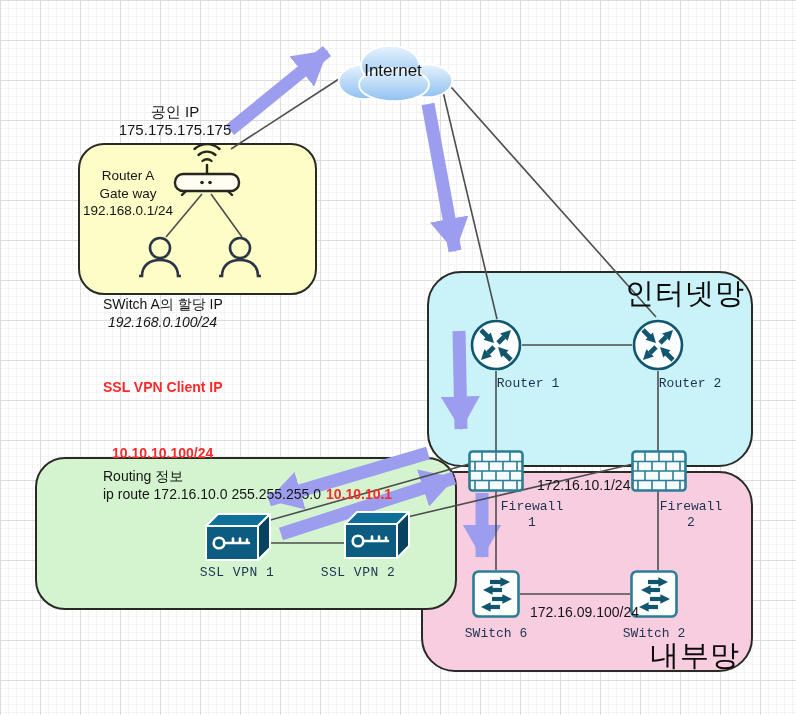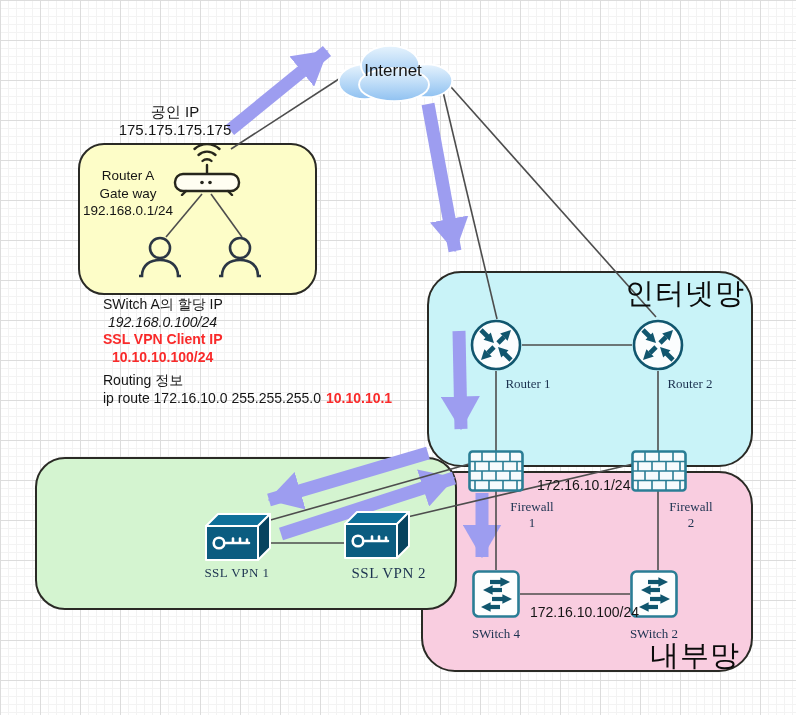--- a/index.html
+++ b/index.html
@@ -17,22 +17,22 @@
   .zone{position:absolute;border:2px solid #2a2a25;box-sizing:border-box;}
   .z-yellow{left:78px;top:143px;width:239px;height:152px;border-radius:26px;background:#fdfdc8;z-index:1;}
   .z-cyan{left:427px;top:271px;width:326px;height:196px;border-radius:34px;background:#c9f3f8;z-index:1;}
   .z-pink{left:421px;top:471px;width:332px;height:201px;border-radius:34px;background:#f9cde0;z-index:1;}
   .z-green{left:35px;top:457px;width:422px;height:153px;border-radius:30px;background:#d4f4d0;z-index:2;}
   #wires{position:absolute;left:0;top:0;z-index:3;}
   .icon{position:absolute;z-index:4;}
   .lbl{position:absolute;z-index:5;color:#151515;white-space:nowrap;}
   .center{text-align:center;}
   .right{text-align:right;}
-  .mono{font-family:Liberation Serif, serif;color:#1c3250;}
-  .red{color:#f92a2a;font-weight:bold;}
+  .mono{font-family:Liberation Mono, monospace;color:#1c3250;}
+  .red{color:#f92a2a;font-weight:bold;margin-top:48px;}
   .pre{white-space:pre-line;}
   .zone-title{font-size:29px;letter-spacing:1px;color:#0b0b0b;}
   .big-bold{font-size:31px;font-weight:700;letter-spacing:-1px;color:#0b0b0b;}
   .ind1{text-indent:5px;font-style:italic;}
   .ind2{text-indent:9px;}
 </style>
 </head>
 <body>
 
 <svg aria-hidden="true" style="position:absolute;width:0;height:0;">
@@ -228,21 +228,21 @@
 
   <div class="lbl mono center" style="left:478px;top:376px;width:100px;font-size:13px;">Router 1</div>
   <div class="lbl mono center" style="left:640px;top:376px;width:100px;font-size:13px;">Router 2</div>
 
   <div class="lbl mono center pre" style="left:482px;top:499px;width:100px;font-size:13px;line-height:15.5px;">Firewall
 1</div>
   <div class="lbl mono center pre" style="left:641px;top:499px;width:100px;font-size:13px;line-height:15.5px;">Firewall
 2</div>
   <div class="lbl" style="left:537px;top:477px;font-size:14px;">172.16.10.1/24</div>
 
-  <div class="lbl mono center" style="left:446px;top:626px;width:100px;font-size:13px;">SWitch 4</div>
+  <div class="lbl mono center" style="left:446px;top:626px;width:100px;font-size:13px;">SWitch 6</div>
   <div class="lbl mono center" style="left:604px;top:626px;width:100px;font-size:13px;">SWitch 2</div>
-  <div class="lbl" style="left:530px;top:604px;font-size:14px;">172.16.10.100/24</div>
+  <div class="lbl" style="left:530px;top:604px;font-size:14px;">172.16.09.100/24</div>
   <div class="lbl right zone-title" style="left:600px;top:636px;width:140px;">내부망</div>
 
   <div class="lbl mono center" style="left:187px;top:565px;width:100px;font-size:13px;letter-spacing:0.5px;">SSL VPN 1</div>
-  <div class="lbl mono center" style="left:326px;top:565px;width:100px;font-size:15px;letter-spacing:0.5px;text-align:right;">SSL VPN 2</div>
+  <div class="lbl mono center" style="left:308px;top:565px;width:100px;font-size:13px;letter-spacing:0.5px;">SSL VPN 2</div>
 
 </div>
 
 </body></html>

